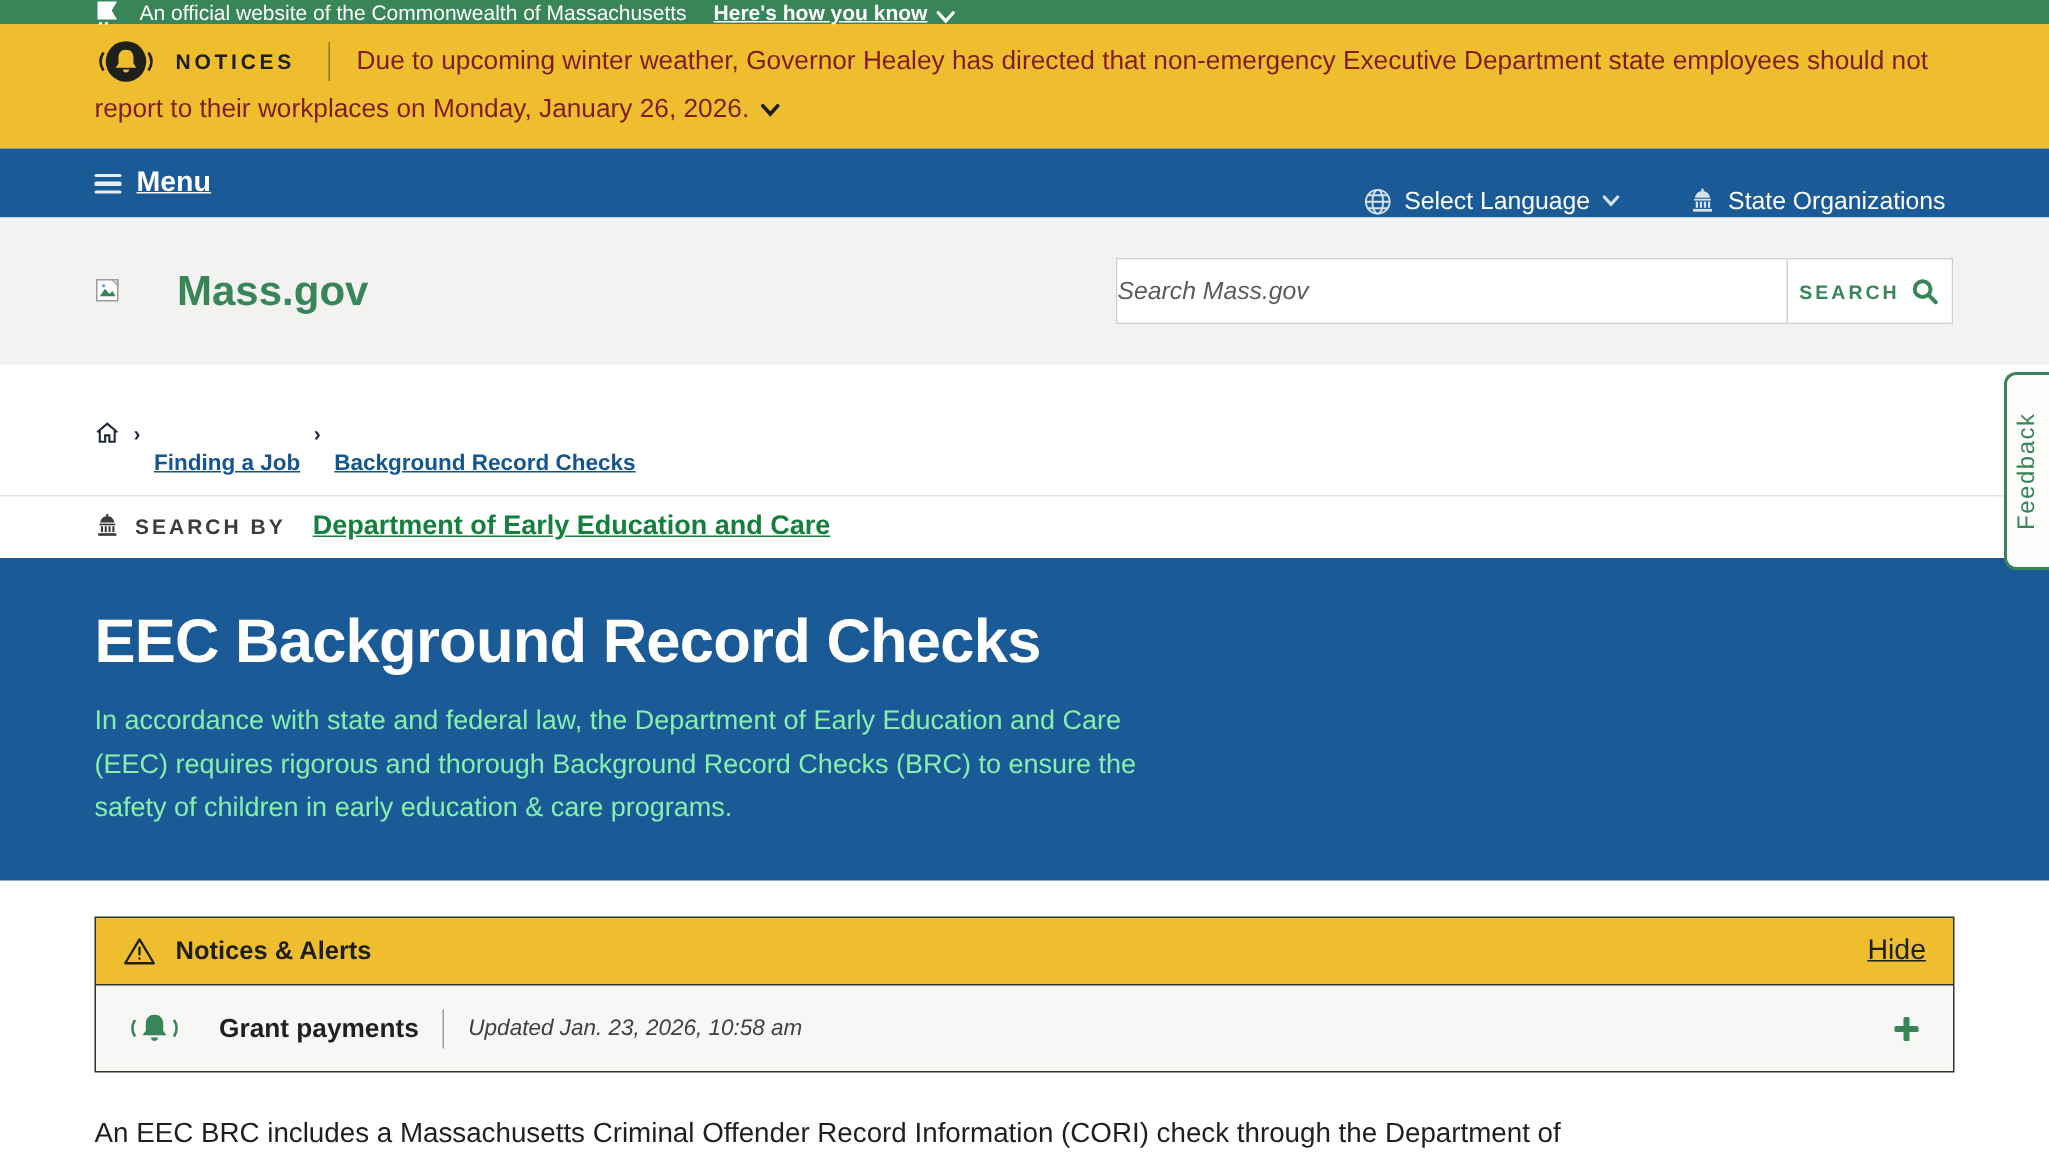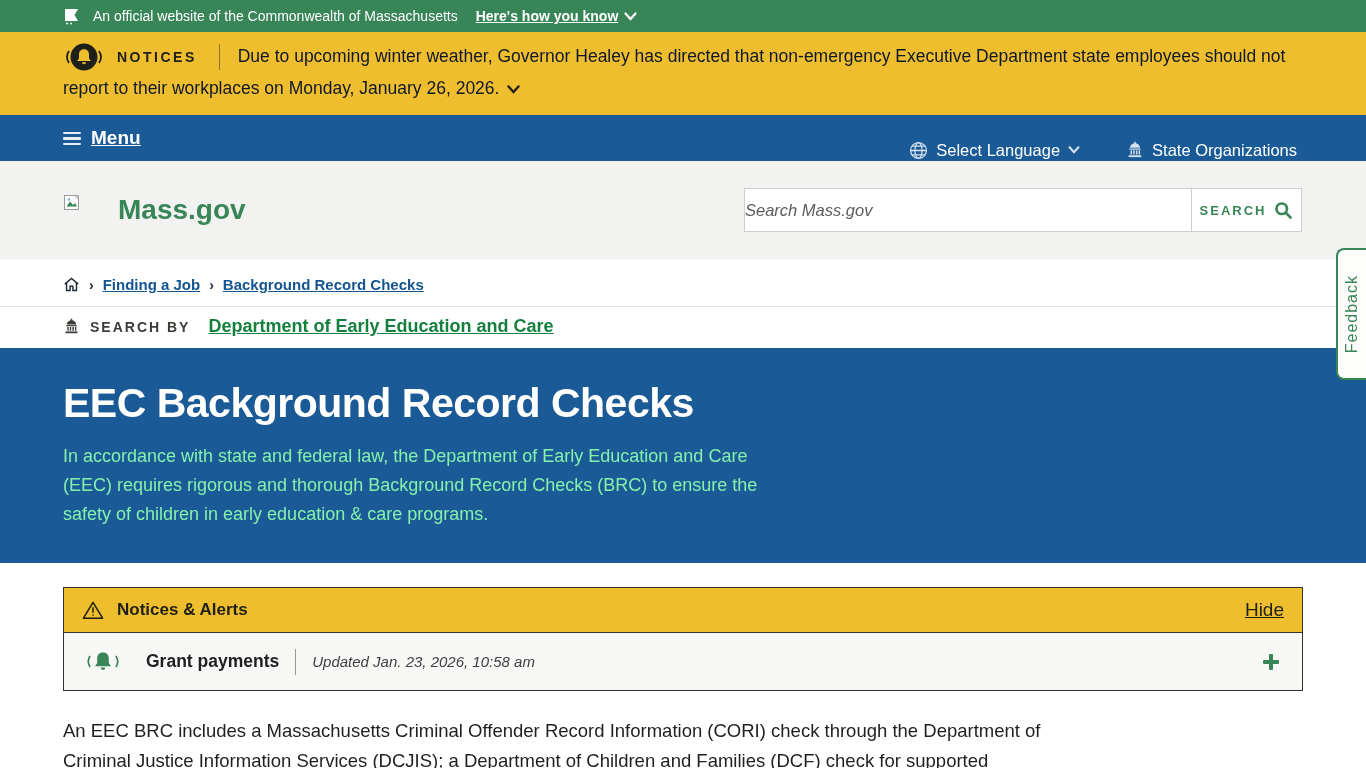--- a/index.html
+++ b/index.html
@@ -1,66 +1,66 @@
 <!DOCTYPE html>
 <html><head>
 <meta charset="utf-8">
 <style>
   * { margin:0; padding:0; box-sizing:border-box; }
   html,body { width:1366px; height:768px; overflow:hidden; background:#fff;
     font-family:"Liberation Sans", sans-serif; }
 
   
-  .topbar { height:32px; background:#388557; display:flex; align-items:center;
+  .topbar { height:16px; background:#388557; display:flex; align-items:center;
     padding:0 63px; color:#fff; }
   .topbar .flag { width:20px; height:20px; margin-right:10px; display:flex; align-items:center; }
   .topbar .official { font-size:14px; }
   .topbar .how-know { margin-left:18px; font-size:14px; font-weight:bold; color:#fff;
-    text-decoration:underline; display:inline-flex; align-items:center; gap:6px; cursor:pointer; }
+    text-decoration:underline; display:inline-flex; align-items:flex-end; gap:6px; cursor:pointer; }
 
   
   .notices-bar { background:#efbe2f; padding:9px 63px 12px; color:#20201a;
     font-size:17.5px; line-height:30px; }
   .bell-badge { display:inline-block; vertical-align:middle; margin-right:12px; }
   .notices-label { display:inline-block; vertical-align:middle; font-size:14px;
     font-weight:bold; letter-spacing:2.5px; margin-right:22px; }
   .notices-divider { display:inline-block; vertical-align:middle; width:1px; height:26px;
     background:#8a7620; margin-right:18px; }
-  .notices-message { color:#0f172a;margin-top:10px; }
+  .notices-message { color:#7f1d1d;margin-top:10px; }
   .notices-expand { display:inline-block; vertical-align:middle; margin-left:8px; }
 
   
   .menu-bar { height:46px; background:#1a5a96; display:flex; align-items:center;
     padding:0 69px 0 63px; color:#fff; }
   .menu-left { display:flex; align-items:center; gap:10px; cursor:pointer;text-decoration:underline; }
   .hamburger { display:flex; flex-direction:column; gap:3px; }
   .hamburger span { width:18px; height:2.5px; background:#e8eef5; border-radius:1px; }
   .menu-label { font-size:19px; font-weight:bold; }
   .menu-right { margin-left:auto; display:flex; align-items:center; gap:46px; }
   .menu-item { display:inline-flex; align-items:center; gap:8px; font-size:16.5px; cursor:pointer;margin-top:24px; }
 
   
   .site-header { height:98px; background:#f2f2f0; display:flex; align-items:center;
     padding:0 64px; }
-  .logo-link { display:flex; align-items:flex-start; gap:14px; cursor:pointer; }
+  .logo-link { display:flex; align-items:center; gap:14px; cursor:pointer; }
   .logo-text { font-size:28px; font-weight:bold; color:#388557; margin-left:22px; }
   .search-form { margin-left:auto; display:flex; width:558px; height:44px; background:#fff;
     border:1px solid #cfcfcb; }
   .search-input { flex:1; border:none; outline:none; padding:0 0; font-size:16.5px;
     font-family:"Liberation Sans", sans-serif; color:#333; background:#fff; }
   .search-input::placeholder { font-style:italic; color:#5c5c5c; opacity:1; }
   .search-button { width:110px; border:none; border-left:1px solid #cfcfcb; background:#fff;
     display:flex; align-items:center; justify-content:center; gap:7px; cursor:pointer; }
   .search-button .lbl { font-size:13px; font-weight:bold; letter-spacing:2px; color:#388557; }
 
   
   .breadcrumb { display:flex; align-items:center; gap:9px; padding:17px 63px 13px;
     border-bottom:1px solid #e3e3e0; }
   .crumb-sep { color:#1f2a38; font-size:14px; font-weight:bold; line-height:1; }
-  .crumb-link { color:#14558f; font-size:15px; font-weight:bold; text-decoration:underline; cursor:pointer; }
+  .crumb-link { color:#14558f; font-size:15px; font-weight:bold; text-decoration:underline; cursor:pointer;margin-top:40px; }
   .home-link { display:flex; align-items:center; color:#1f2a38; cursor:pointer; }
 
   
   .offered-by { display:flex; align-items:center; gap:10px; padding:9px 63px 11px; }
   .offered-label { font-size:14px; font-weight:bold; letter-spacing:2px; color:#3c3c38; }
   .agency-link { margin-left:8px; color:#15803d; font-size:18px; font-weight:bold;
     text-decoration:underline; cursor:pointer; }
   .offered-by .statehouse { color:#3c3c38; }
 
   

